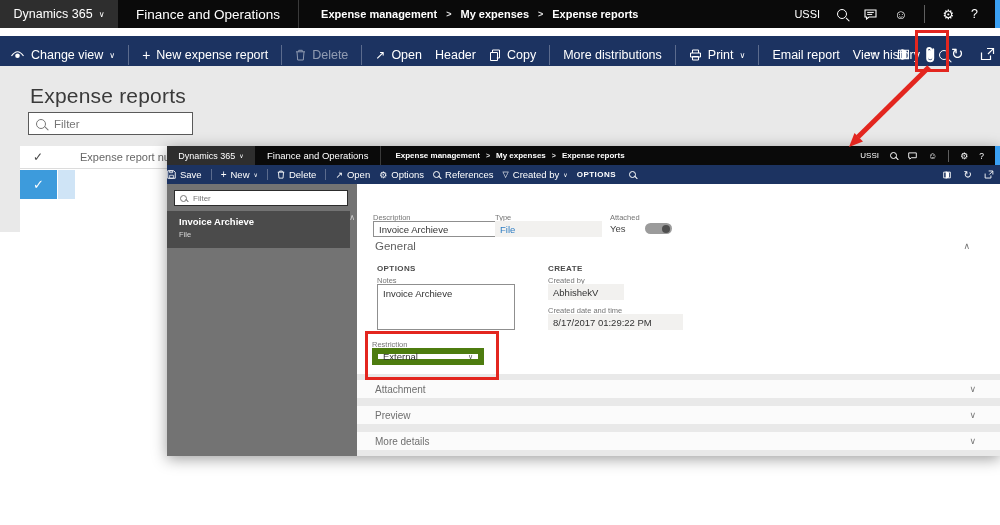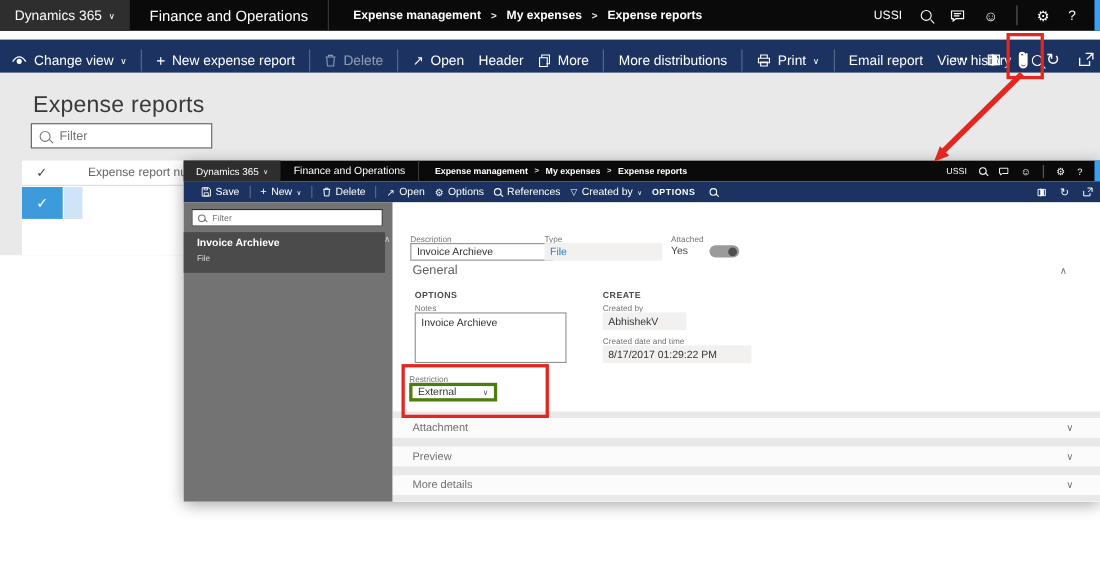--- a/index.html
+++ b/index.html
@@ -132,21 +132,21 @@
       <div class="btn">
         <span>Header</span>
       </div>
       <div class="btn">
         <span class="ic">
             <svg width="12" height="13" viewBox="0 0 12 13">
               <path d="M3.5 3.5V1h7v8h-2.7" fill="none" stroke="#fff" stroke-width="1"></path>
               <path d="M1.5 3.5h7v8h-7z" fill="none" stroke="#fff" stroke-width="1"></path>
             </svg>
           </span>
-        <span>More</span>
+        <span>Copy</span>
       </div>
       <div class="abdiv"></div>
       <div class="btn">
         <span>More distributions</span>
       </div>
       <div class="abdiv"></div>
       <div class="btn">
         <span class="ic">
             <svg width="13" height="12" viewBox="0 0 13 12">
               <path d="M3.5 4V1h6v3M1.5 4h10v4h-10zM3.5 7.5h6V11h-6z" fill="none" stroke="#fff" stroke-width="1"></path>
@@ -233,21 +233,21 @@
           </span>
         <span style="font-size:9px;">☺</span>
         <div class="vdiv" style="height:12px;"></div>
         <span style="font-size:9px;">⚙</span>
         <span style="font-size:8.5px;">?</span>
         <span class="bluesliver" style="height:19px;margin-right:-3px;"></span>
       </div>
     </div>
 
     <div class="abs ab2 r">
-      <div class="r" style="padding-left:16px;gap:9px;font-size:9.5px;">
+      <div class="r" style="padding-left:0;gap:9px;font-size:9.5px;">
         <div class="btn" style="gap:4px;">
           <span class="ic">
               <svg width="9" height="9" viewBox="0 0 12 12">
                 <path d="M1 1h8l2 2v8H1z" fill="none" stroke="#fff" stroke-width="1.2"></path>
                 <path d="M3.5 7h5v4h-5zM3.5 1h4v2.6h-4z" fill="none" stroke="#fff" stroke-width="1"></path>
               </svg>
             </span>
           <span>Save</span>
         </div>
         <div class="abdiv"></div>
@@ -331,21 +331,21 @@
           <div class="knob"></div>
         </div>
 
       <div class="abs" style="left:18px;top:56px;font-size:11.5px;color:#5f5f5f;">General</div>
       <span class="abs" style="right:30px;top:57px;font-size:9px;color:#777;">∧</span>
 
       <div class="abs grpHdr" style="left:20px;top:80px;">OPTIONS</div>
       <div class="abs lbl" style="left:20px;top:92px;">Notes</div>
       <div class="abs" style="left:20px;top:100px;width:138px;height:46px;border:1px solid #8f8f8f;box-sizing:border-box;font-size:9.5px;color:#333;padding:3px 5px;">Invoice Archieve</div>
       <div class="abs lbl" style="left:15px;top:156px;">Restriction</div>
-      <div class="abs" style="left:15px;top:164px;width:80px;height:17px;border:3px solid #4d7c0f;box-sizing:border-box;background:#fff;display:flex;align-items:center;">
+      <div class="abs" style="left:15px;top:164px;width:112px;height:17px;border:6px solid #4d7c0f;box-sizing:border-box;background:#fff;display:flex;align-items:center;">
         <span style="font-size:9.5px;color:#333;padding-left:5px;flex:1;">External</span>
         <span style="font-size:7px;color:#555;padding-right:5px;">∨</span>
       </div>
 
       <div class="abs grpHdr" style="left:191px;top:80px;">CREATE</div>
       <div class="abs lbl" style="left:191px;top:92px;">Created by</div>
       <div class="abs fld ro" style="left:191px;top:100px;width:76px;">AbhishekV</div>
       <div class="abs lbl" style="left:191px;top:122px;">Created date and time</div>
       <div class="abs fld ro" style="left:191px;top:130px;width:135px;">8/17/2017 01:29:22 PM</div>
 

